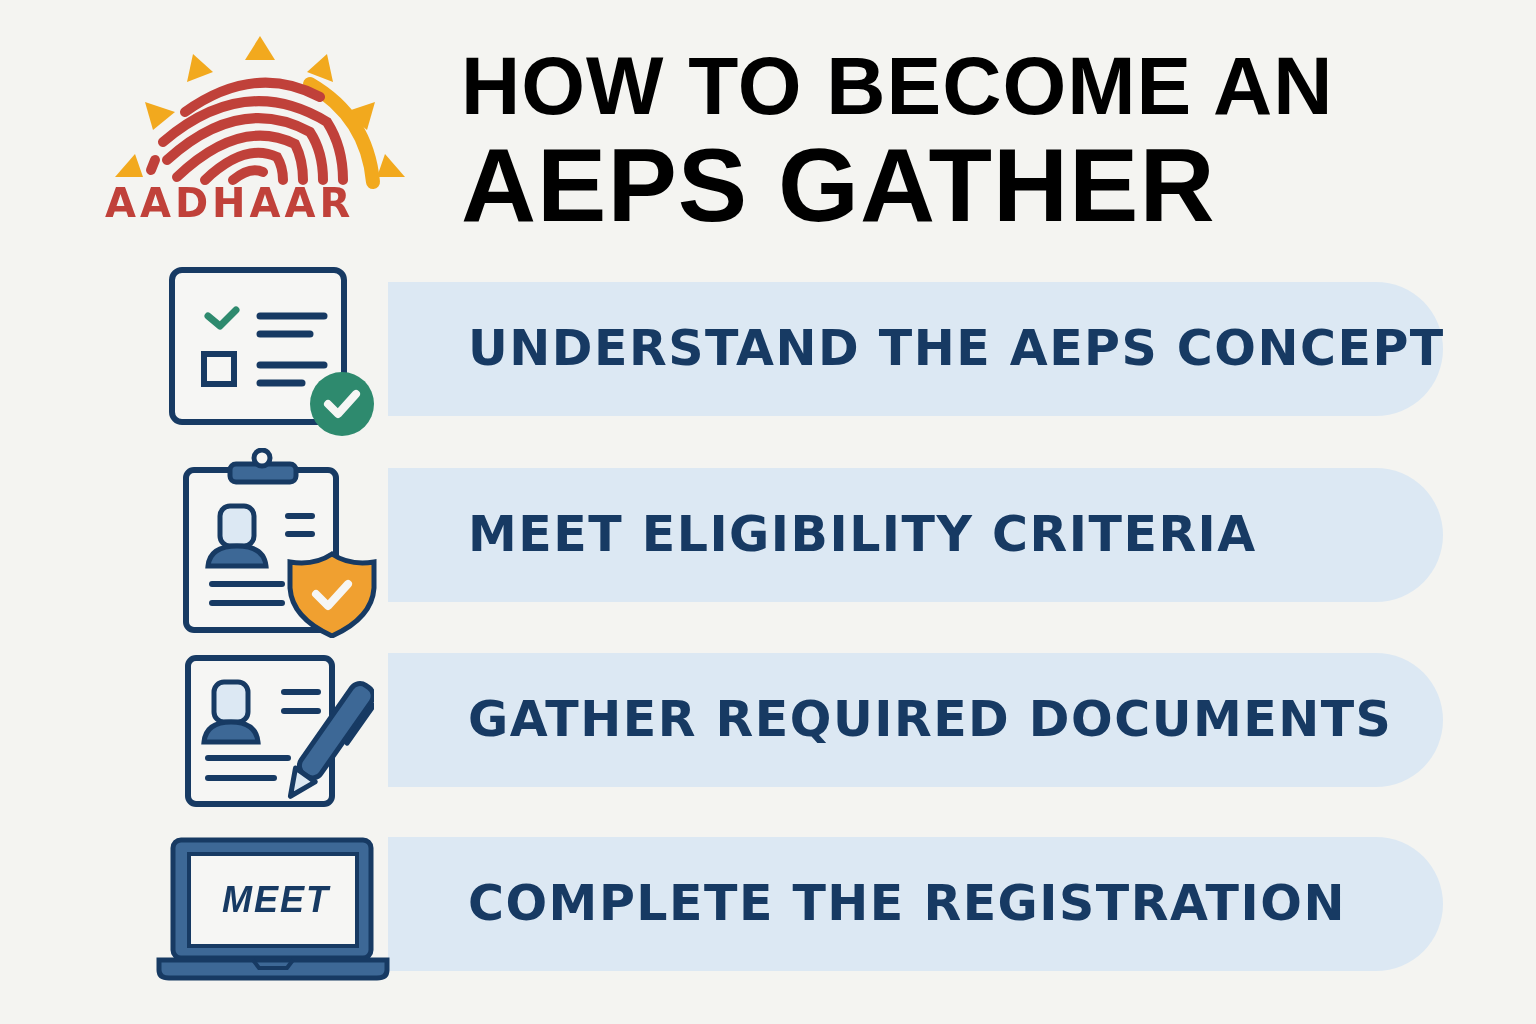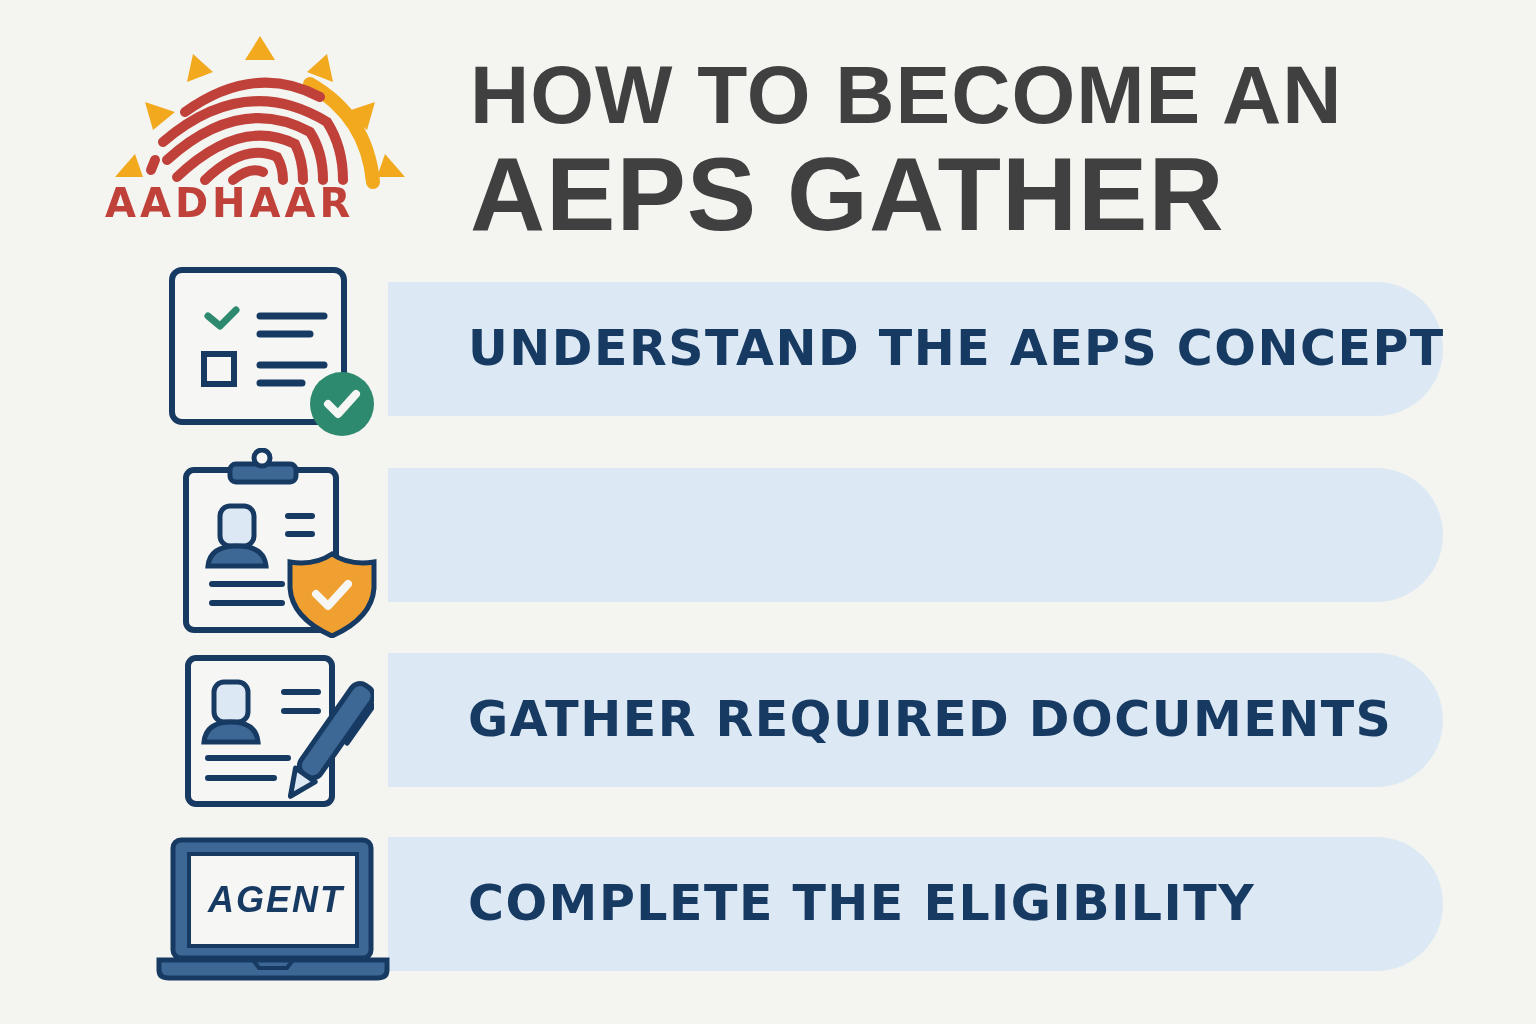--- a/index.html
+++ b/index.html
@@ -1,19 +1,19 @@
 <!DOCTYPE html>
 <html><head>
 <meta charset="utf-8">
 <style>
   html,body{margin:0;padding:0;}
   body{width:1536px;height:1024px;background:#f4f4f1;position:relative;overflow:hidden;font-family:"Liberation Sans","DejaVu Sans",sans-serif;}
   .logo{position:absolute;left:105px;top:32px;width:310px;height:200px;}
   .logo-text{position:absolute;left:0;top:148px;width:310px;text-align:left;font-weight:700;font-size:40px;letter-spacing:4px;color:#c0413a;font-family:"DejaVu Sans","Liberation Sans",sans-serif;}
-  .title{position:absolute;left:458px;top:42px;color:#404040;font-weight:700;line-height:1;margin:12px;}
+  .title{position:absolute;left:458px;top:42px;color:#000000;font-weight:700;line-height:1;margin:3px;}
   .title .l1{display:block;font-size:82px;letter-spacing:1px;}
   .title .l2{display:block;font-size:104px;margin-top:6px;letter-spacing:1px;}
   .step{position:absolute;left:0;width:1536px;height:134px;margin-left:48px;}
   .pill{position:absolute;left:340px;top:0;width:1055px;height:134px;background:#dce8f3;border-radius:0 67px 67px 0;}
   .pill-label{position:absolute;left:420px;top:0;height:134px;line-height:134px;font-size:49px;font-weight:700;color:#173a63;letter-spacing:1.5px;font-family:"DejaVu Sans","Liberation Sans",sans-serif;}
   .icon{position:absolute;}
 </style>
 </head>
 <body>
 
@@ -61,20 +61,21 @@
   <line x1="92" y1="68" x2="142" y2="68" stroke="#173a63" stroke-width="7" stroke-linecap="round"></line>
   <rect x="36" y="88" width="30" height="30" fill="none" stroke="#173a63" stroke-width="6"></rect>
   <line x1="92" y1="99" x2="156" y2="99" stroke="#173a63" stroke-width="7" stroke-linecap="round"></line>
   <line x1="92" y1="117" x2="134" y2="117" stroke="#173a63" stroke-width="7" stroke-linecap="round"></line>
   <circle cx="174" cy="138" r="32" fill="#2e8a6e"></circle>
   <polyline points="160,138 170,148 188,128" fill="none" stroke="#f6f6f4" stroke-width="8" stroke-linecap="round" stroke-linejoin="round"></polyline>
 </svg>
 
 <div class="step" style="top:468px;">
   <div class="pill"></div>
+  <div class="pill-label">MEET ELIGIBILITY CRITERIA</div>
 </div>
 <svg class="icon" style="left:182px;top:448px;" width="200" height="190" viewBox="0 0 200 190">
   <rect x="4" y="22" width="150" height="160" rx="8" fill="#f6f6f4" stroke="#173a63" stroke-width="6"></rect>
   <rect x="48" y="16" width="66" height="18" rx="6" fill="#3d6896" stroke="#173a63" stroke-width="5"></rect>
   <circle cx="80" cy="10" r="8" fill="#f6f6f4" stroke="#173a63" stroke-width="5"></circle>
   <rect x="38" y="58" width="34" height="40" rx="10" fill="#dce8f3" stroke="#173a63" stroke-width="5"></rect>
   <path d="M 26 118 Q 28 98 55 98 Q 82 98 84 118 Z" fill="#3d6896" stroke="#173a63" stroke-width="5"></path>
   <line x1="106" y1="68" x2="130" y2="68" stroke="#173a63" stroke-width="6" stroke-linecap="round"></line>
   <line x1="106" y1="86" x2="130" y2="86" stroke="#173a63" stroke-width="6" stroke-linecap="round"></line>
   <line x1="30" y1="136" x2="100" y2="136" stroke="#173a63" stroke-width="6" stroke-linecap="round"></line>
@@ -97,23 +98,23 @@
   <line x1="24" y1="124" x2="90" y2="124" stroke="#173a63" stroke-width="6" stroke-linecap="round"></line>
   <g transform="rotate(35 150 80)">
     <rect x="138" y="22" width="24" height="108" rx="10" fill="#3d6896" stroke="#173a63" stroke-width="5"></rect>
     <polygon points="138,130 162,130 150,156" fill="#dce8f3" stroke="#173a63" stroke-width="5" stroke-linejoin="round"></polygon>
     <line x1="166" y1="34" x2="166" y2="80" stroke="#173a63" stroke-width="5" stroke-linecap="round"></line>
   </g>
 </svg>
 
 <div class="step" style="top:837px;">
   <div class="pill"></div>
-  <div class="pill-label">COMPLETE THE ELIGIBILITY</div>
+  <div class="pill-label">COMPLETE THE REGISTRATION</div>
 </div>
 <div class="icon" style="left:155px;top:836px;width:236px;height:148px;">
   <svg width="236" height="148" viewBox="0 0 236 148" style="position:absolute;left:0;top:0;">
     <rect x="18" y="4" width="198" height="118" rx="8" fill="#3d6896" stroke="#173a63" stroke-width="5"></rect>
     <rect x="34" y="18" width="168" height="92" fill="#f6f6f4" stroke="#173a63" stroke-width="4"></rect>
     <path d="M 4 124 L 232 124 L 232 134 Q 232 142 222 142 L 14 142 Q 4 142 4 134 Z" fill="#3d6896" stroke="#173a63" stroke-width="5"></path>
     <path d="M 98 124 L 104 132 L 132 132 L 138 124" fill="none" stroke="#173a63" stroke-width="4"></path>
   </svg>
-  <div style="position:absolute;left:46px;top:46px;width:150px;text-align:center;font-size:36px;font-weight:700;font-style:italic;color:#173a63;letter-spacing:2px;line-height:1;font-family:'Liberation Sans',sans-serif;">AGENT</div>
+  <div style="position:absolute;left:46px;top:46px;width:150px;text-align:center;font-size:36px;font-weight:700;font-style:italic;color:#173a63;letter-spacing:2px;line-height:1;font-family:'Liberation Sans',sans-serif;">MEET</div>
 </div>
 
 </body></html>

